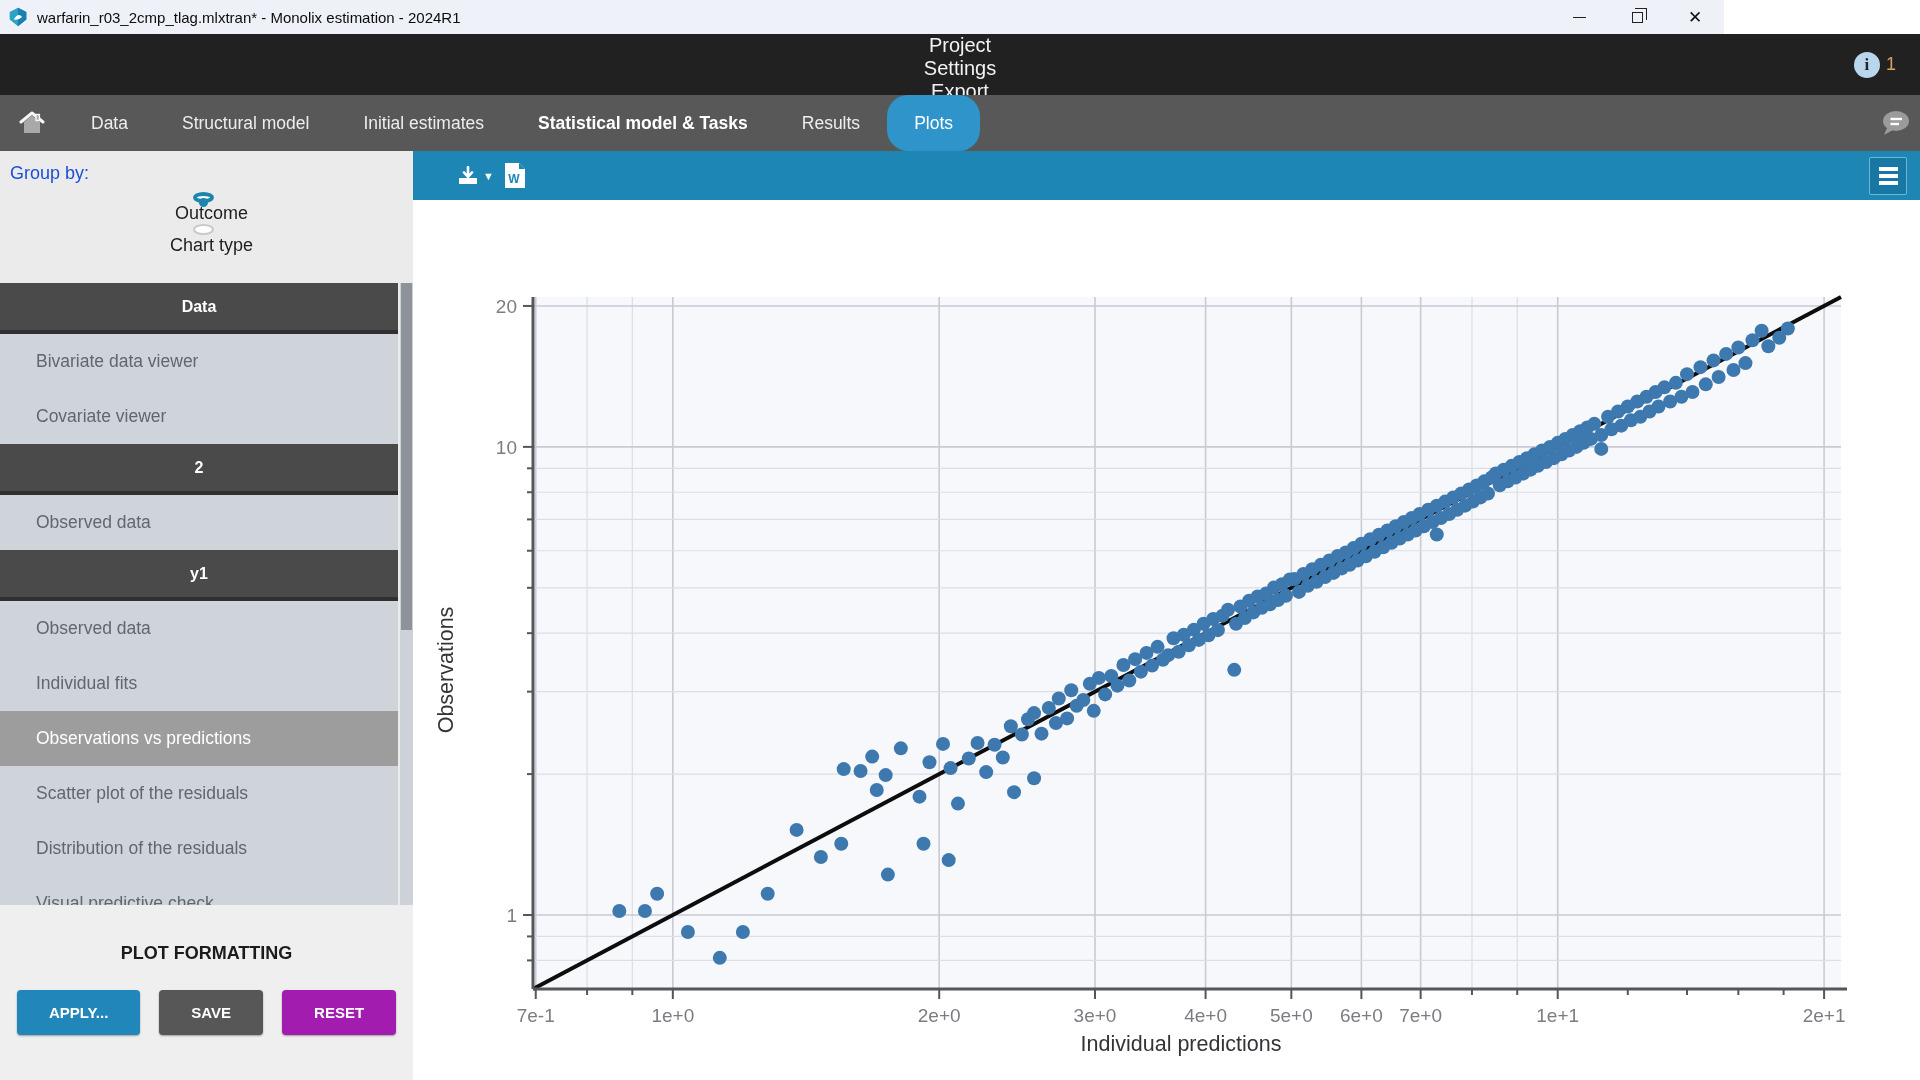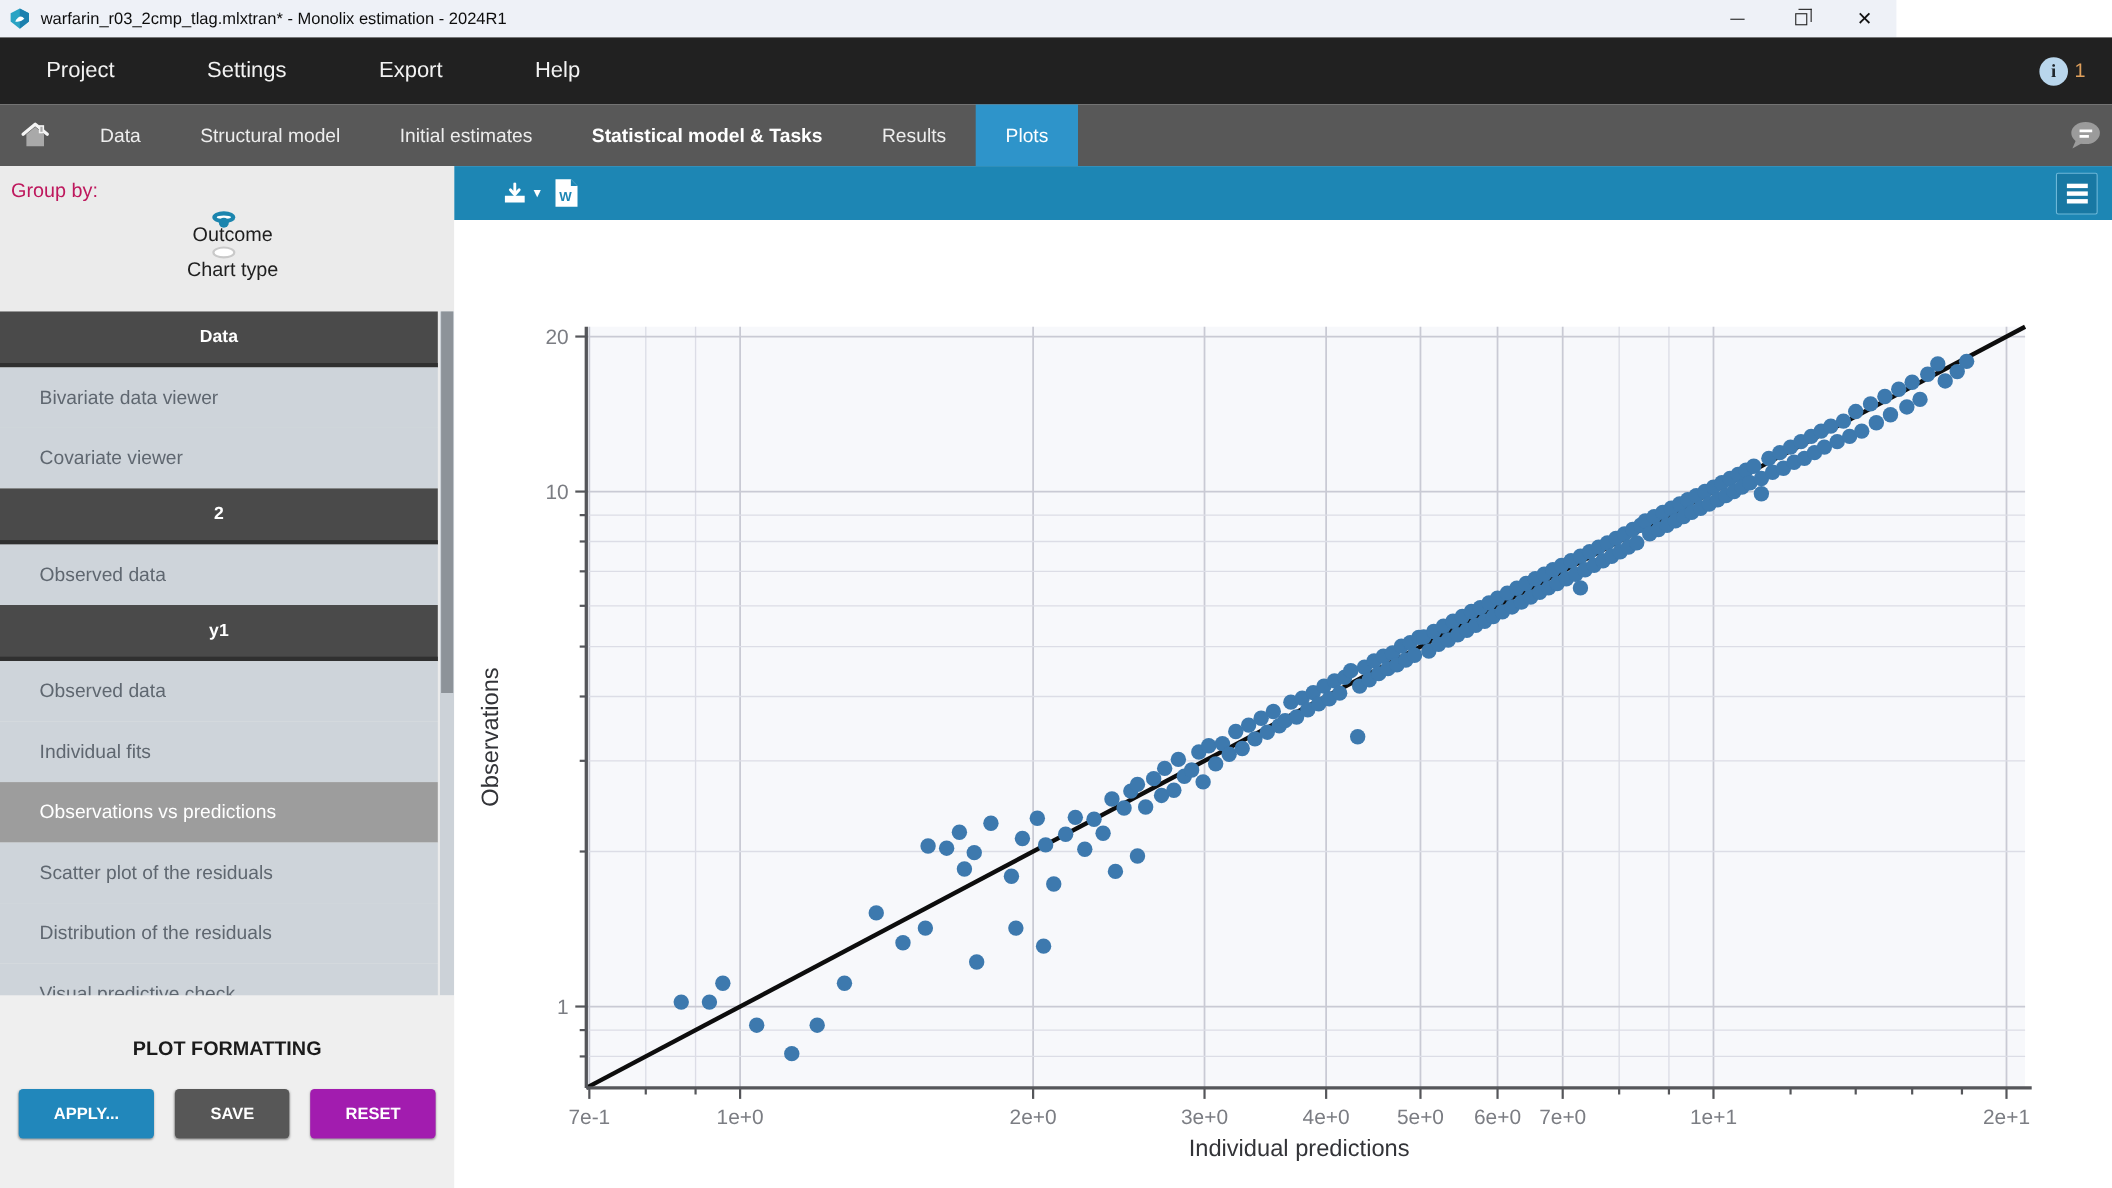--- a/index.html
+++ b/index.html
@@ -15,43 +15,43 @@
   .win-controls { position:absolute; right:0; top:0; height:34px; display:flex; }
   .win-btn { width:58px; height:34px; display:flex; align-items:center; justify-content:center; cursor:pointer; }
   .min-glyph { width:13px; height:0; border-top:1.6px solid #222; display:block; }
   .restore-glyph { position:relative; width:11px; height:11px; border:1.6px solid #222; background:#eef1f7; display:block; }
   .restore-glyph::before { content:""; position:absolute; left:2px; top:-5px; width:11px; height:11px;
                            border:1.6px solid #222; border-left:none; border-bottom:none; }
   .close-glyph { font-size:17px; color:#111; line-height:1; }
 
   
   .menubar { position:absolute; left:0; top:34px; width:1920px; height:61px;
-             background:#212121; display:flex; align-items:center; }
+             background:#212121; display:flex; align-items:center;flex-direction:column; }
   .menu-item { color:#f2f2f2; font-size:20px; padding:0 42px; height:100%;
                display:flex; align-items:center; cursor:pointer; }
   .menubar-right { position:absolute; right:24px; top:0; height:100%;
                    display:flex; align-items:center; gap:6px; }
   .info-circle { width:26px; height:26px; border-radius:50%; background:#b9d6ec;
                  display:flex; align-items:center; justify-content:center;
                  color:#20262c; font-weight:bold; font-size:17px; font-family:"Liberation Serif", serif; cursor:pointer; }
   .info-count { color:#dfa05c; font-size:18px; }
 
   
   .tabbar { position:absolute; left:0; top:95px; width:1920px; height:56px;
             background:#585858; display:flex; align-items:stretch; }
   .tab-home { width:64px; display:flex; align-items:center; justify-content:center; cursor:pointer; }
   .tab { color:#ededed; font-size:17.5px; padding:0 27px; display:flex; align-items:center; cursor:pointer; }
   .tab.emph { font-weight:bold; color:#fff;text-align:center; }
-  .tab.active { background:#2e94ca; color:#fff; }
+  .tab.active { background:#2e94ca; color:#fff;border-radius:21px; }
   .tabbar-right { position:absolute; right:8px; top:0; height:56px; display:flex; align-items:center; }
 
   
   .sidebar { position:absolute; left:0; top:151px; width:413px; height:929px; background:#ebebeb; }
   .groupby { position:absolute; left:0; top:0; width:413px; height:132px; padding:12px 0 0 10px; }
-  .groupby-label { font-size:18px; color:#be185d; margin-bottom:8px; }
+  .groupby-label { font-size:18px; color:#1d4ed8; margin-bottom:8px; }
   .radio-row { display:flex; align-items:center; height:32px; cursor:pointer;flex-direction:column; }
   .radio-outer { width:21px; height:21px; border-radius:50%; background:#fff;
                  border:2px solid #c9c9c9; margin-right:16px; position:relative; }
   .radio-outer.sel { border:4px solid #1b85ae; }
   .radio-outer.sel::after { content:""; position:absolute; left:2px; top:2px; width:9px; height:9px;
                             border-radius:50%; background:#1b85ae; }
   .radio-label { font-size:18px; color:#1f1f1f; }
 
   .sb-list { position:absolute; left:0; top:132px; width:413px; height:622px; overflow:hidden; }
   .sb-header { width:398px; height:51px; background:#4a4a4a; border-bottom:4px solid #303030;

